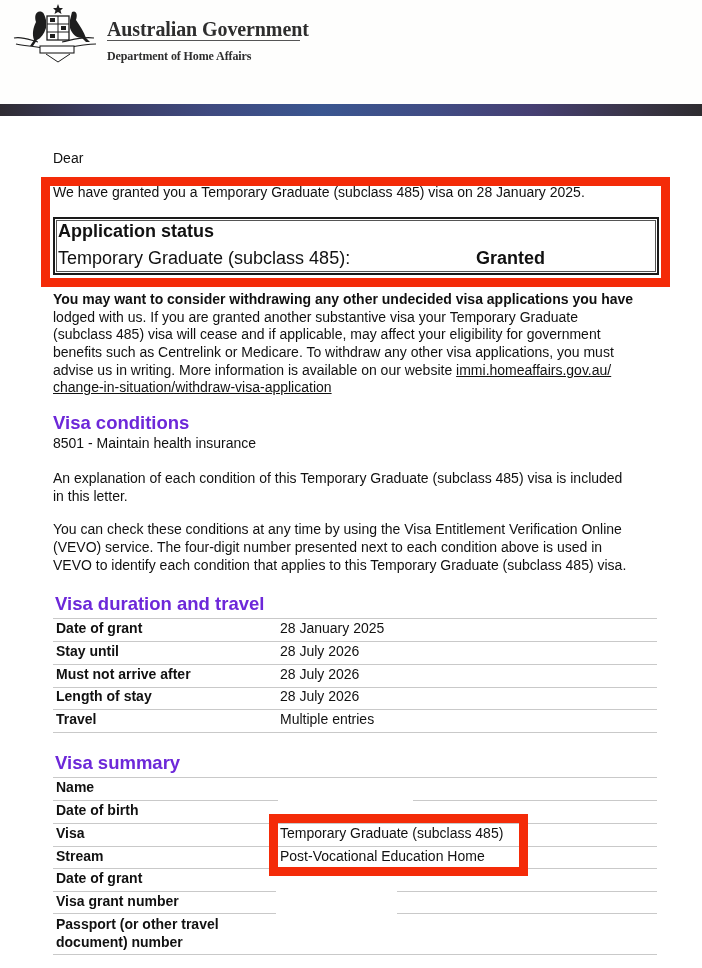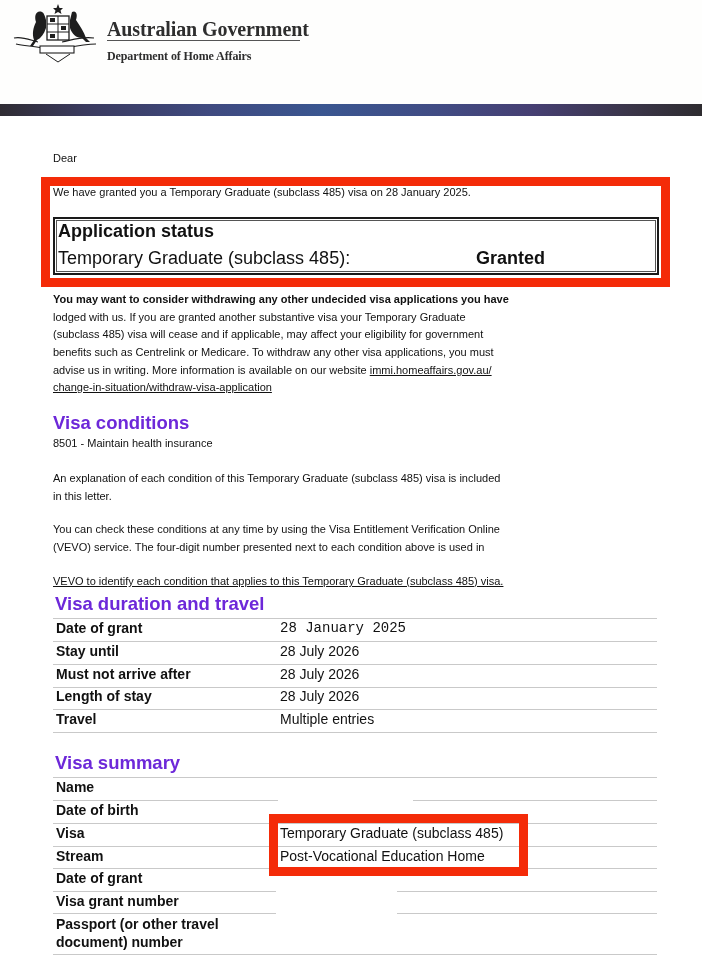--- a/index.html
+++ b/index.html
@@ -9,21 +9,21 @@
   .header { position: absolute; left: 0; top: 0; width: 702px; height: 104px; background: #fefefd; }
   .crest { position: absolute; left: 6px; top: 2px; width: 94px; height: 66px; }
   .agency { position: absolute; left: 107px; top: 0; font-family: "Liberation Serif", serif; color: #2e2e2e; font-weight: bold; }
   .agency .gov { position: absolute; left: 0; top: 18px; font-size: 20px; white-space: nowrap; letter-spacing: -0.1px; }
   .agency .rule { position: absolute; left: 0; top: 40px; width: 193px; height: 1px; background: #555; }
   .agency .dept { position: absolute; left: 0; top: 49px; font-size: 12px; white-space: nowrap; letter-spacing: -0.1px; }
 
   .band { position: absolute; left: 0; top: 104px; width: 702px; height: 12px;
           background: linear-gradient(90deg, #2f2c33 0%, #3a3a5e 12%, #3f4a80 30%, #3a5690 46%, #414c84 62%, #463f72 76%, #3a3548 90%, #2e2c30 100%); }
 
-  .txt { position: absolute; font-size: 11px; line-height: 17.5px; white-space: nowrap; color: #111; }
+  .txt { position: absolute; font-size: 14px; line-height: 17.5px; white-space: nowrap; color: #111; }
   .h2 { position: absolute; font-size: 18.5px; font-weight: bold; white-space: nowrap; color: #6d28d9; }
 
   .redbox { position: absolute; border: 9px solid #f42b08; background: transparent; }
   .status-box { position: absolute; left: 53px; top: 217px; width: 606px; height: 58px; border: 2px solid #1a1a1a; box-shadow: inset 0 0 0 1px #fff, inset 0 0 0 2px #555; }
   .status-title { position: absolute; left: 58px; top: 221px; font-size: 18px; font-weight: bold; white-space: nowrap; }
   .status-label { position: absolute; left: 58px; top: 248px; font-size: 18px; white-space: nowrap; }
   .status-value { position: absolute; left: 476px; top: 248px; font-size: 18px; font-weight: bold; white-space: nowrap; }
 
   .link { text-decoration: underline; color: #111; cursor: pointer; }
 
@@ -82,27 +82,27 @@
     <span class="link">change-in-situation/withdraw-visa-application</span>
   </div>
 </div>
 
 <div class="h2" style="left:53px; top:412px;">Visa conditions</div>
 <div class="txt" style="left:53px; top:435px;">8501 - Maintain health insurance</div>
 <div class="txt" style="left:53px; top:470px;">An explanation of each condition of this Temporary Graduate (subclass 485) visa is included</div>
 <div class="txt" style="left:53px; top:488px;">in this letter.</div>
 <div class="txt" style="left:53px; top:521px;">You can check these conditions at any time by using the Visa Entitlement Verification Online</div>
 <div class="txt" style="left:53px; top:539px;">(VEVO) service. The four-digit number presented next to each condition above is used in</div>
-<div class="txt" style="left:53px; top:573px;text-decoration:underline;">VEVO to identify each condition that applies to this Temporary Graduate (subclass 485) visa.</div>
+<div class="txt" style="left:53px; top:557px;">VEVO to identify each condition that applies to this Temporary Graduate (subclass 485) visa.</div>
 
 <div class="h2" style="left:55px; top:593px;">Visa duration and travel</div>
 <div>
   <div class="hline" style="left:53px; top:618px; width:604px;"></div>
   <div class="cell-label" style="top:620px;">Date of grant</div>
-  <div class="cell-value" style="top:620px;font-family:Liberation Mono, monospace;">28 January 2025</div>
+  <div class="cell-value" style="top:620px;">28 January 2025</div>
   <div class="hline" style="left:53px; top:641px; width:604px;"></div>
   <div class="cell-label" style="top:643px;">Stay until</div>
   <div class="cell-value" style="top:643px;">28 July 2026</div>
   <div class="hline" style="left:53px; top:664px; width:604px;"></div>
   <div class="cell-label" style="top:666px;">Must not arrive after</div>
   <div class="cell-value" style="top:666px;">28 July 2026</div>
   <div class="hline" style="left:53px; top:687px; width:604px;"></div>
   <div class="cell-label" style="top:688px;">Length of stay</div>
   <div class="cell-value" style="top:688px;">28 July 2026</div>
   <div class="hline" style="left:53px; top:709px; width:604px;"></div>

